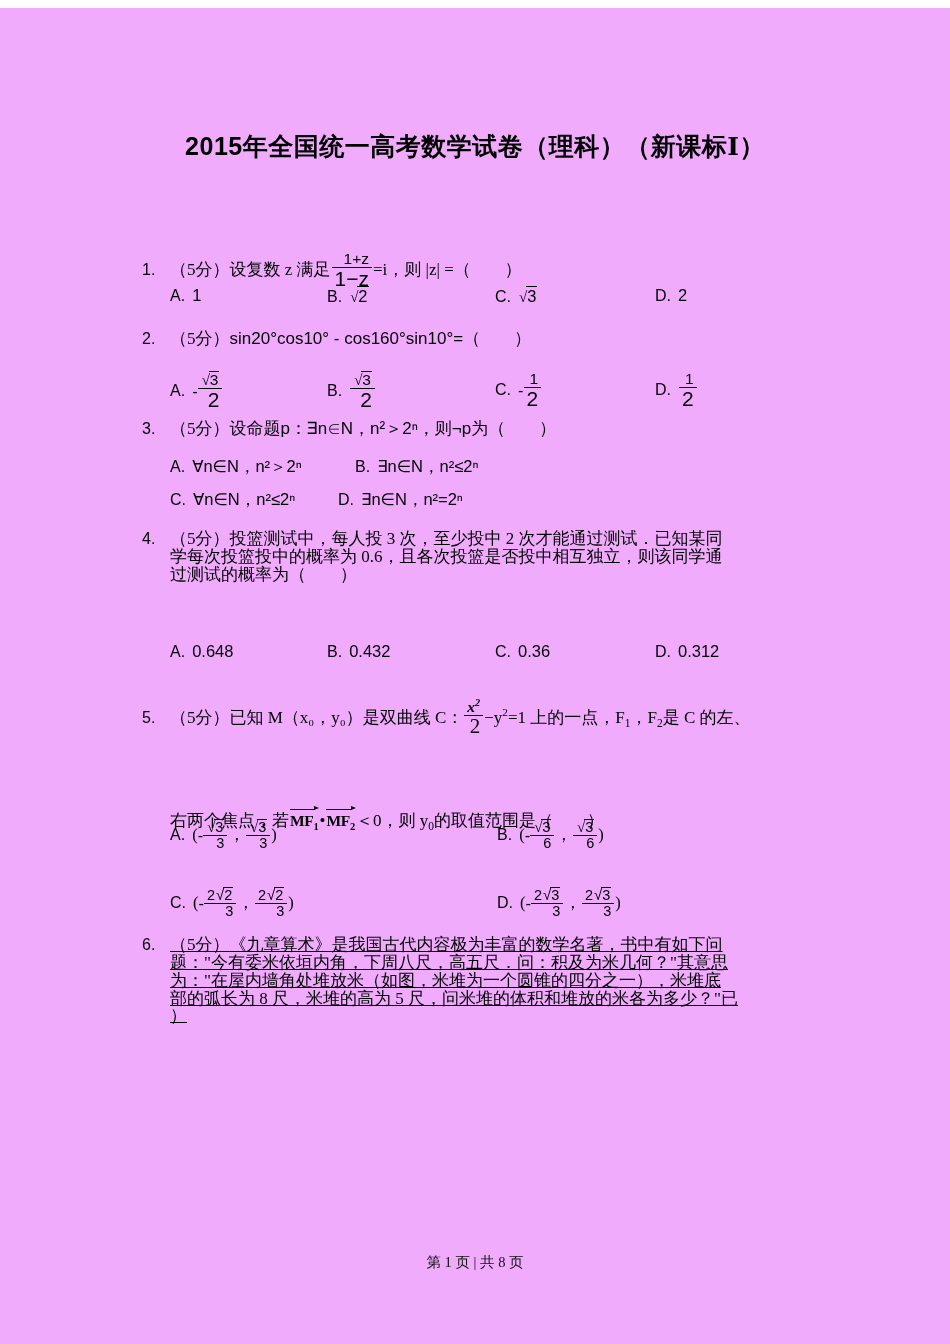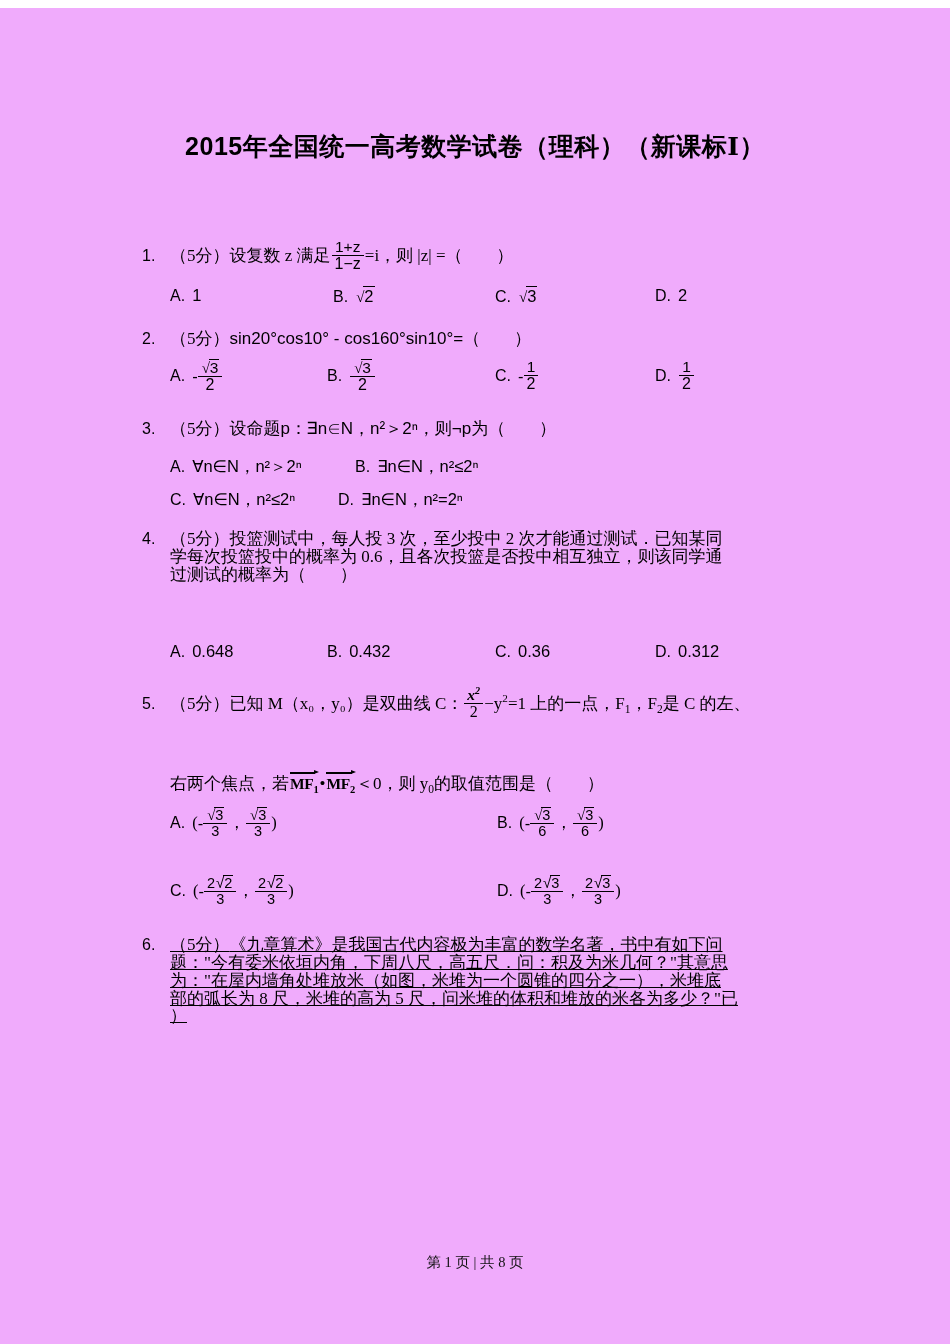--- a/index.html
+++ b/index.html
@@ -79,36 +79,36 @@
     margin-right: 7px;
     font-family: "Liberation Sans", sans-serif;
     font-size: 16px;
   }
   .sans { font-family: "Liberation Sans", sans-serif; }
 
   
   .frac {
     display: inline-block;
     vertical-align: middle;
-    text-align: center;
+    text-align: right;
     line-height: 1.03;
-    margin: 0 1px;
+    margin: 12px 1px;
     position: relative;
     top: -1px;
   }
   .frac .num {
     display: block;
     padding: 0 3px;
     border-bottom: 1.2px solid #000;
     font-size: 15.5px;
   }
   .frac .den {
     display: block;
     padding: 0 3px;
-    font-size: 16px;
+    font-size: 21px;
   }
   .frac.small .num, .frac.small .den { font-size: 14.5px; }
 
   .sqrt {
     display: inline-block;
     white-space: nowrap;
     position: relative;
     padding-left: 1px;
   }
   .sqrt > .rad { font-size: 15px; }
@@ -127,21 +127,21 @@
   sub.sb {
     font-size: 0.68em;
     vertical-align: sub;
     line-height: 0;
   }
 
   .vec {
     display: inline-block;
     position: relative;
     padding-top: 2px;
-    margin: 0 1px;
+    margin: 7px 1px;
   }
   .vec .bar {
     position: absolute;
     left: 0; right: 3px;
     top: -1px;
     height: 1.3px;
     background: #000;
   }
   .vec .bar::after {
     content: "";
@@ -183,21 +183,21 @@
 <div class="page">
 
   <div class="doc-title"><span class="sans">2015</span><span>年全国统一高考数学试卷（理科）（新课标Ⅰ）</span></div>
 
 
   <div class="q" style="top:232px;">
     <span class="q-line"><span class="q-num sans">1.</span><span>（5分）</span><span>设复数 z 满足</span><span class="frac"><span class="num sans">1+z</span><span class="den sans">1−z</span></span><span>=i，则 |z| =（　　）</span></span>
   </div>
   <div class="opts" style="top:278px;height:30px;text-align:right;">
     <div class="opt" style="left:28px;"><span class="opt-lbl">A.</span><span class="sans">1</span></div>
-    <div class="opt" style="left:185px;margin-left:6px;"><span class="opt-lbl">B.</span><span class="sqrt"><span class="rad">√</span><span class="radicand sans">2</span></span></div>
+    <div class="opt" style="left:185px;"><span class="opt-lbl">B.</span><span class="sqrt"><span class="rad">√</span><span class="radicand sans">2</span></span></div>
     <div class="opt" style="left:353px;"><span class="opt-lbl">C.</span><span class="sqrt"><span class="rad">√</span><span class="radicand sans">3</span></span></div>
     <div class="opt" style="left:513px;"><span class="opt-lbl">D.</span><span class="sans">2</span></div>
   </div>
 
   <div class="q" style="top:322px;">
     <span class="q-line"><span class="q-num sans">2.</span><span>（5分）</span><span class="sans">sin20°cos10° - cos160°sin10°=（　　）</span></span>
   </div>
   <div class="opts" style="top:352px;height:48px;">
     <div class="opt" style="left:28px;"><span class="opt-lbl">A.</span><span class="neg-lead sans">-</span><span class="frac"><span class="num"><span class="sqrt"><span class="rad">√</span><span class="radicand sans">3</span></span></span><span class="den sans">2</span></span></div>
     <div class="opt" style="left:185px;"><span class="opt-lbl">B.</span><span class="frac"><span class="num"><span class="sqrt"><span class="rad">√</span><span class="radicand sans">3</span></span></span><span class="den sans">2</span></span></div>

